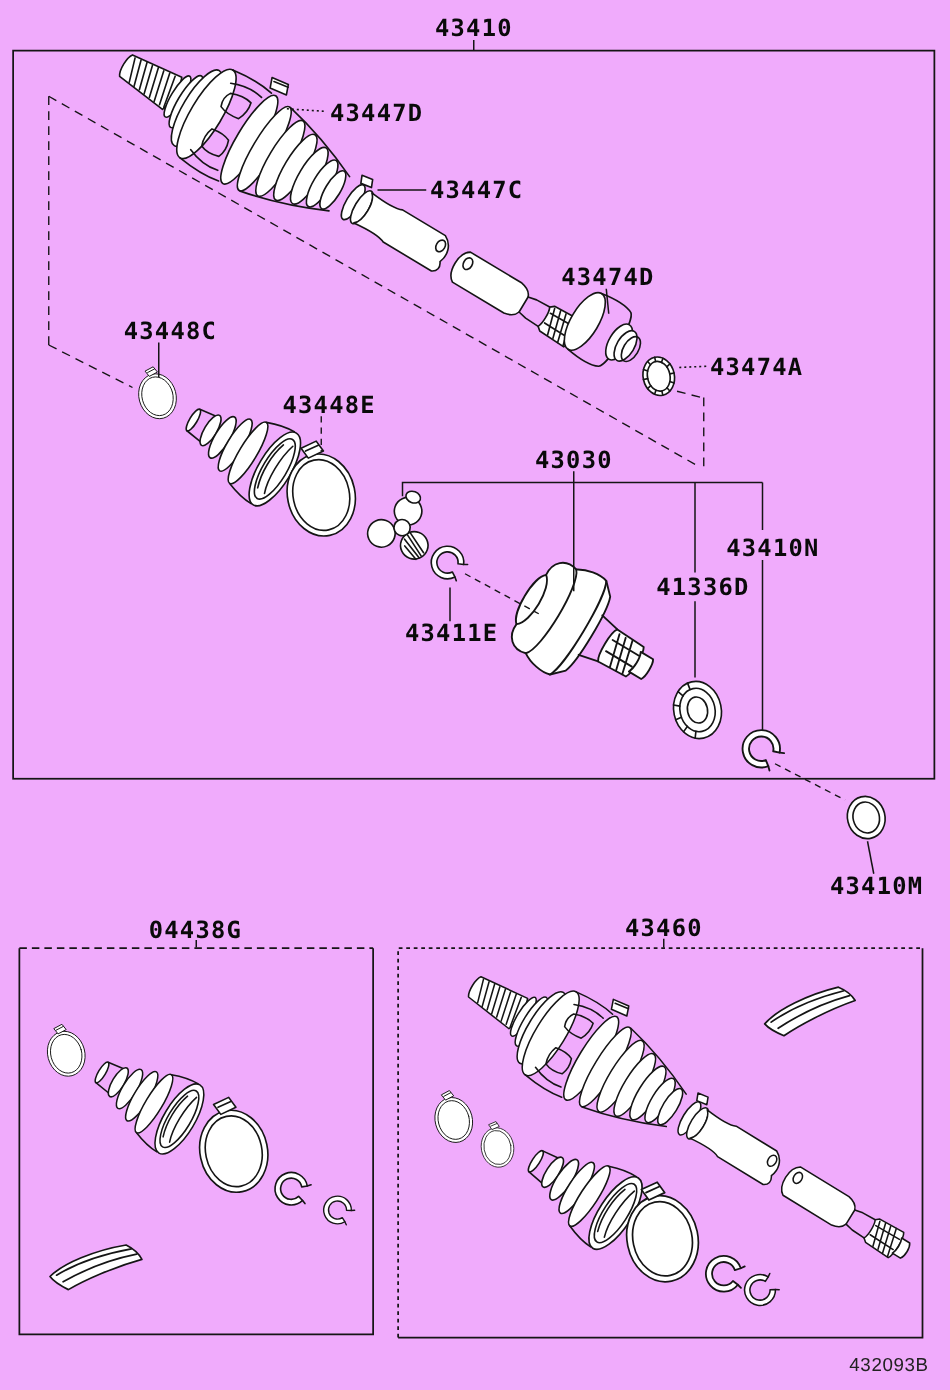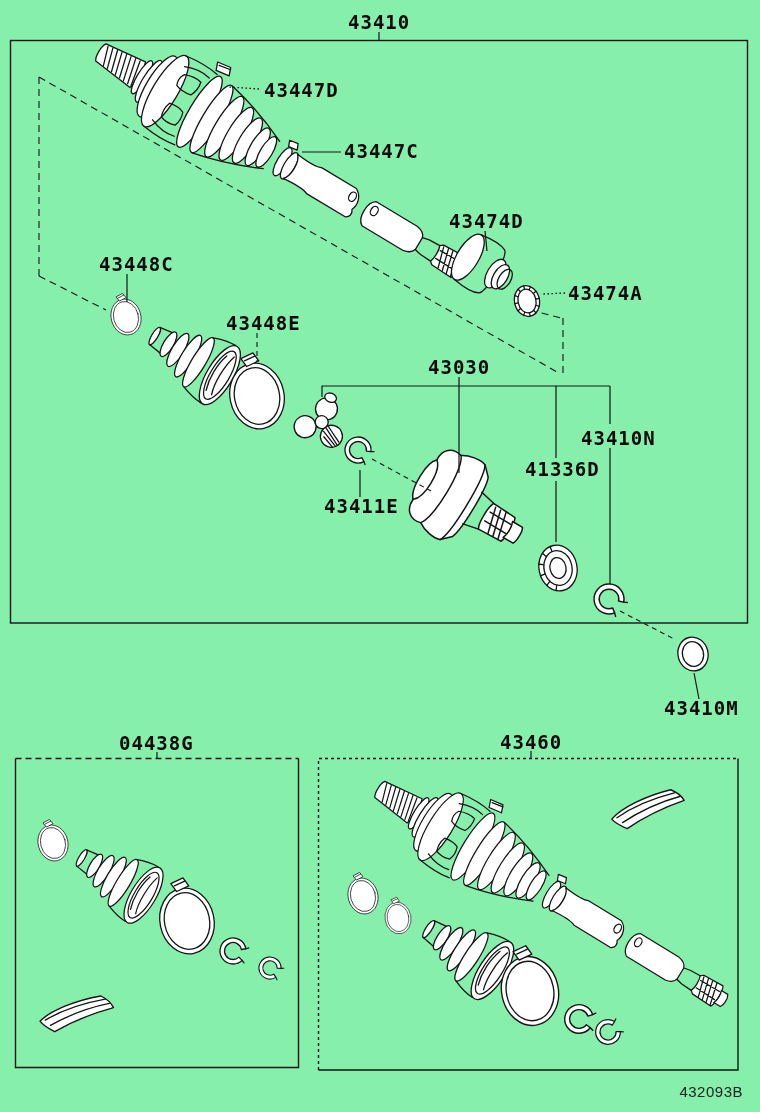--- a/index.html
+++ b/index.html
@@ -1,16 +1,16 @@
 <!DOCTYPE html>
 <html><head>
 <meta charset="utf-8">
 <style>
   html,body{margin:0;padding:0;background:#fff;}
-  .page{position:relative;width:760px;height:1112px;background:#86efac;overflow:hidden;
+  .page{position:relative;width:760px;height:1112px;background:#f0abfc;overflow:hidden;
         font-family:"DejaVu Sans Mono", monospace;}
   svg{display:block;}
   .ln{stroke:#151515;stroke-width:1.3;fill:none;stroke-linecap:round;stroke-linejoin:round;}
   .lnf{stroke:#151515;stroke-width:1.3;fill:#ffffff;stroke-linejoin:round;}
   .box{stroke:#151515;stroke-width:1.4;fill:none;}
   .dash{stroke:#151515;stroke-width:1.1;fill:none;stroke-dasharray:7 5;}
   .dash2{stroke:#151515;stroke-width:1.1;fill:none;stroke-dasharray:5 4;}
   .dot{stroke:#151515;stroke-width:1.3;fill:none;stroke-dasharray:1.6 2.4;}
   .leader{stroke:#151515;stroke-width:1.2;fill:none;}
   .part-label{font-family:"DejaVu Sans Mono", monospace;font-weight:bold;font-size:19px;

